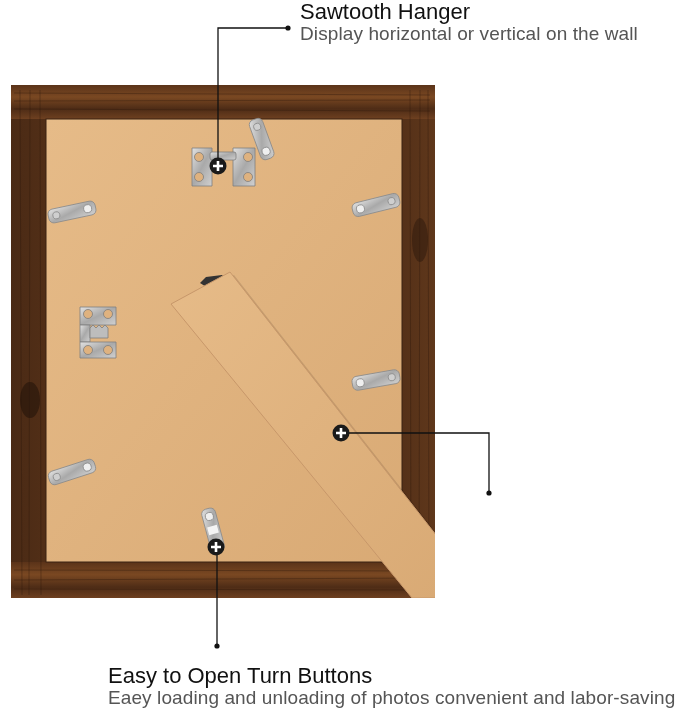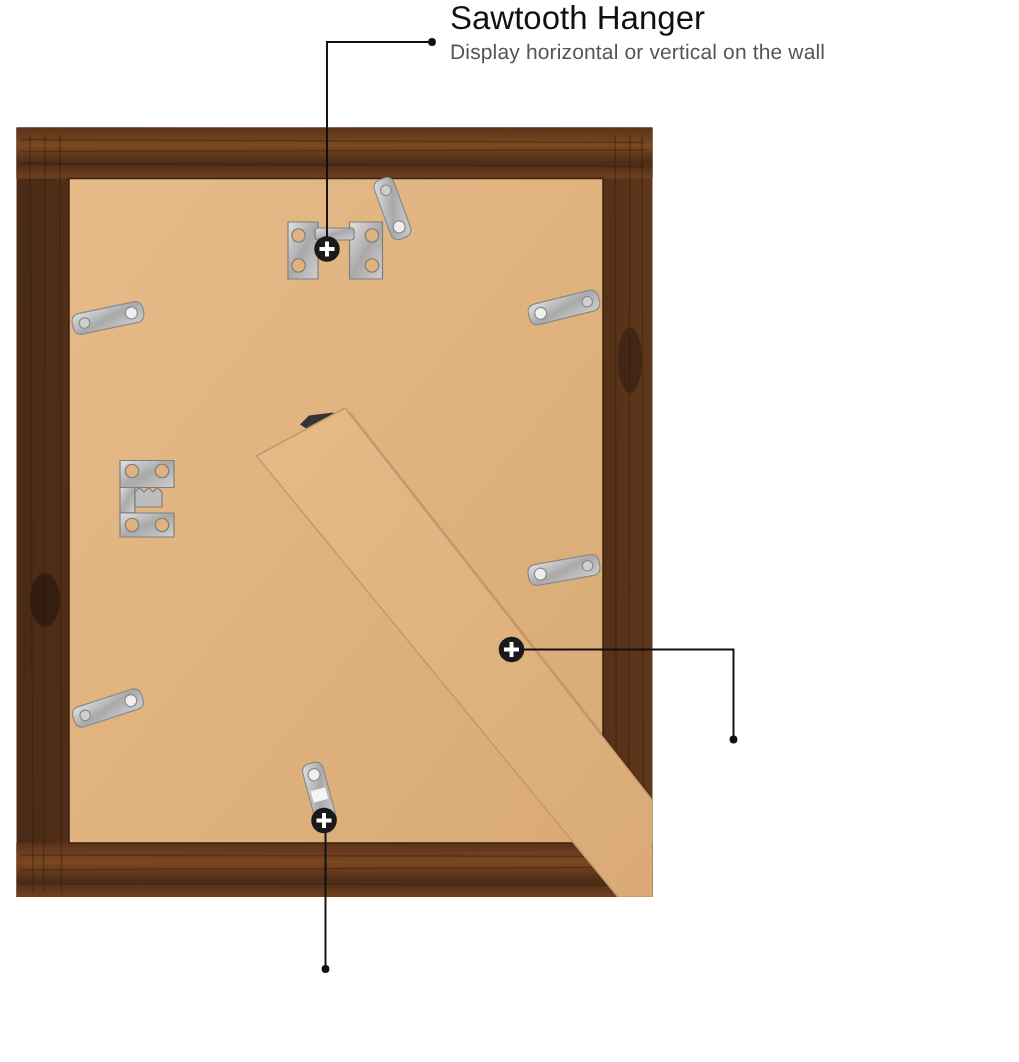--- a/index.html
+++ b/index.html
@@ -2,21 +2,21 @@
 <html><head>
 <meta charset="utf-8">
 <style>
   html, body { margin: 0; padding: 0; background: #ffffff; }
   body { width: 679px; height: 708px; position: relative; overflow: hidden;
          font-family: "Liberation Sans", sans-serif; }
   .stage { position: absolute; left: 0; top: 0; width: 614px; height: 708px; }
   svg.scene { position: absolute; left: 0; top: 0; }
   .label { position: absolute; white-space: nowrap; }
   .title { font-size: 22px; color: #111111; line-height: 24px; }
-  .sub { font-size: 14px; color: #555555; line-height: 16px; letter-spacing: 0.1px; }
+  .sub { font-size: 19px; color: #555555; line-height: 16px; letter-spacing: 0.1px; }
 </style>
 </head>
 <body>
 
 <div class="stage">
 
   <svg class="scene" width="679" height="708" viewBox="0 0 679 708">
     <defs>
       <linearGradient id="woodH" x1="0" y1="0" x2="0" y2="1">
         <stop offset="0" stop-color="#5a3319"></stop>
@@ -163,15 +163,17 @@
     </g>
   </svg>
 
   <div class="label" style="left:300px; top:0px;">
     <div class="title">Sawtooth Hanger</div>
     <div class="sub" style="margin-top:2px;">Display horizontal or vertical on the wall</div>
   </div>
 
 
   <div class="label" style="left:108px; top:664px;">
+    <div class="title">Easy to Open Turn Buttons</div>
+    <div class="sub" style="margin-top:2px;">Eaey loading and unloading of photos convenient and labor-saving</div>
   </div>
 
 </div>
 
 </body></html>

